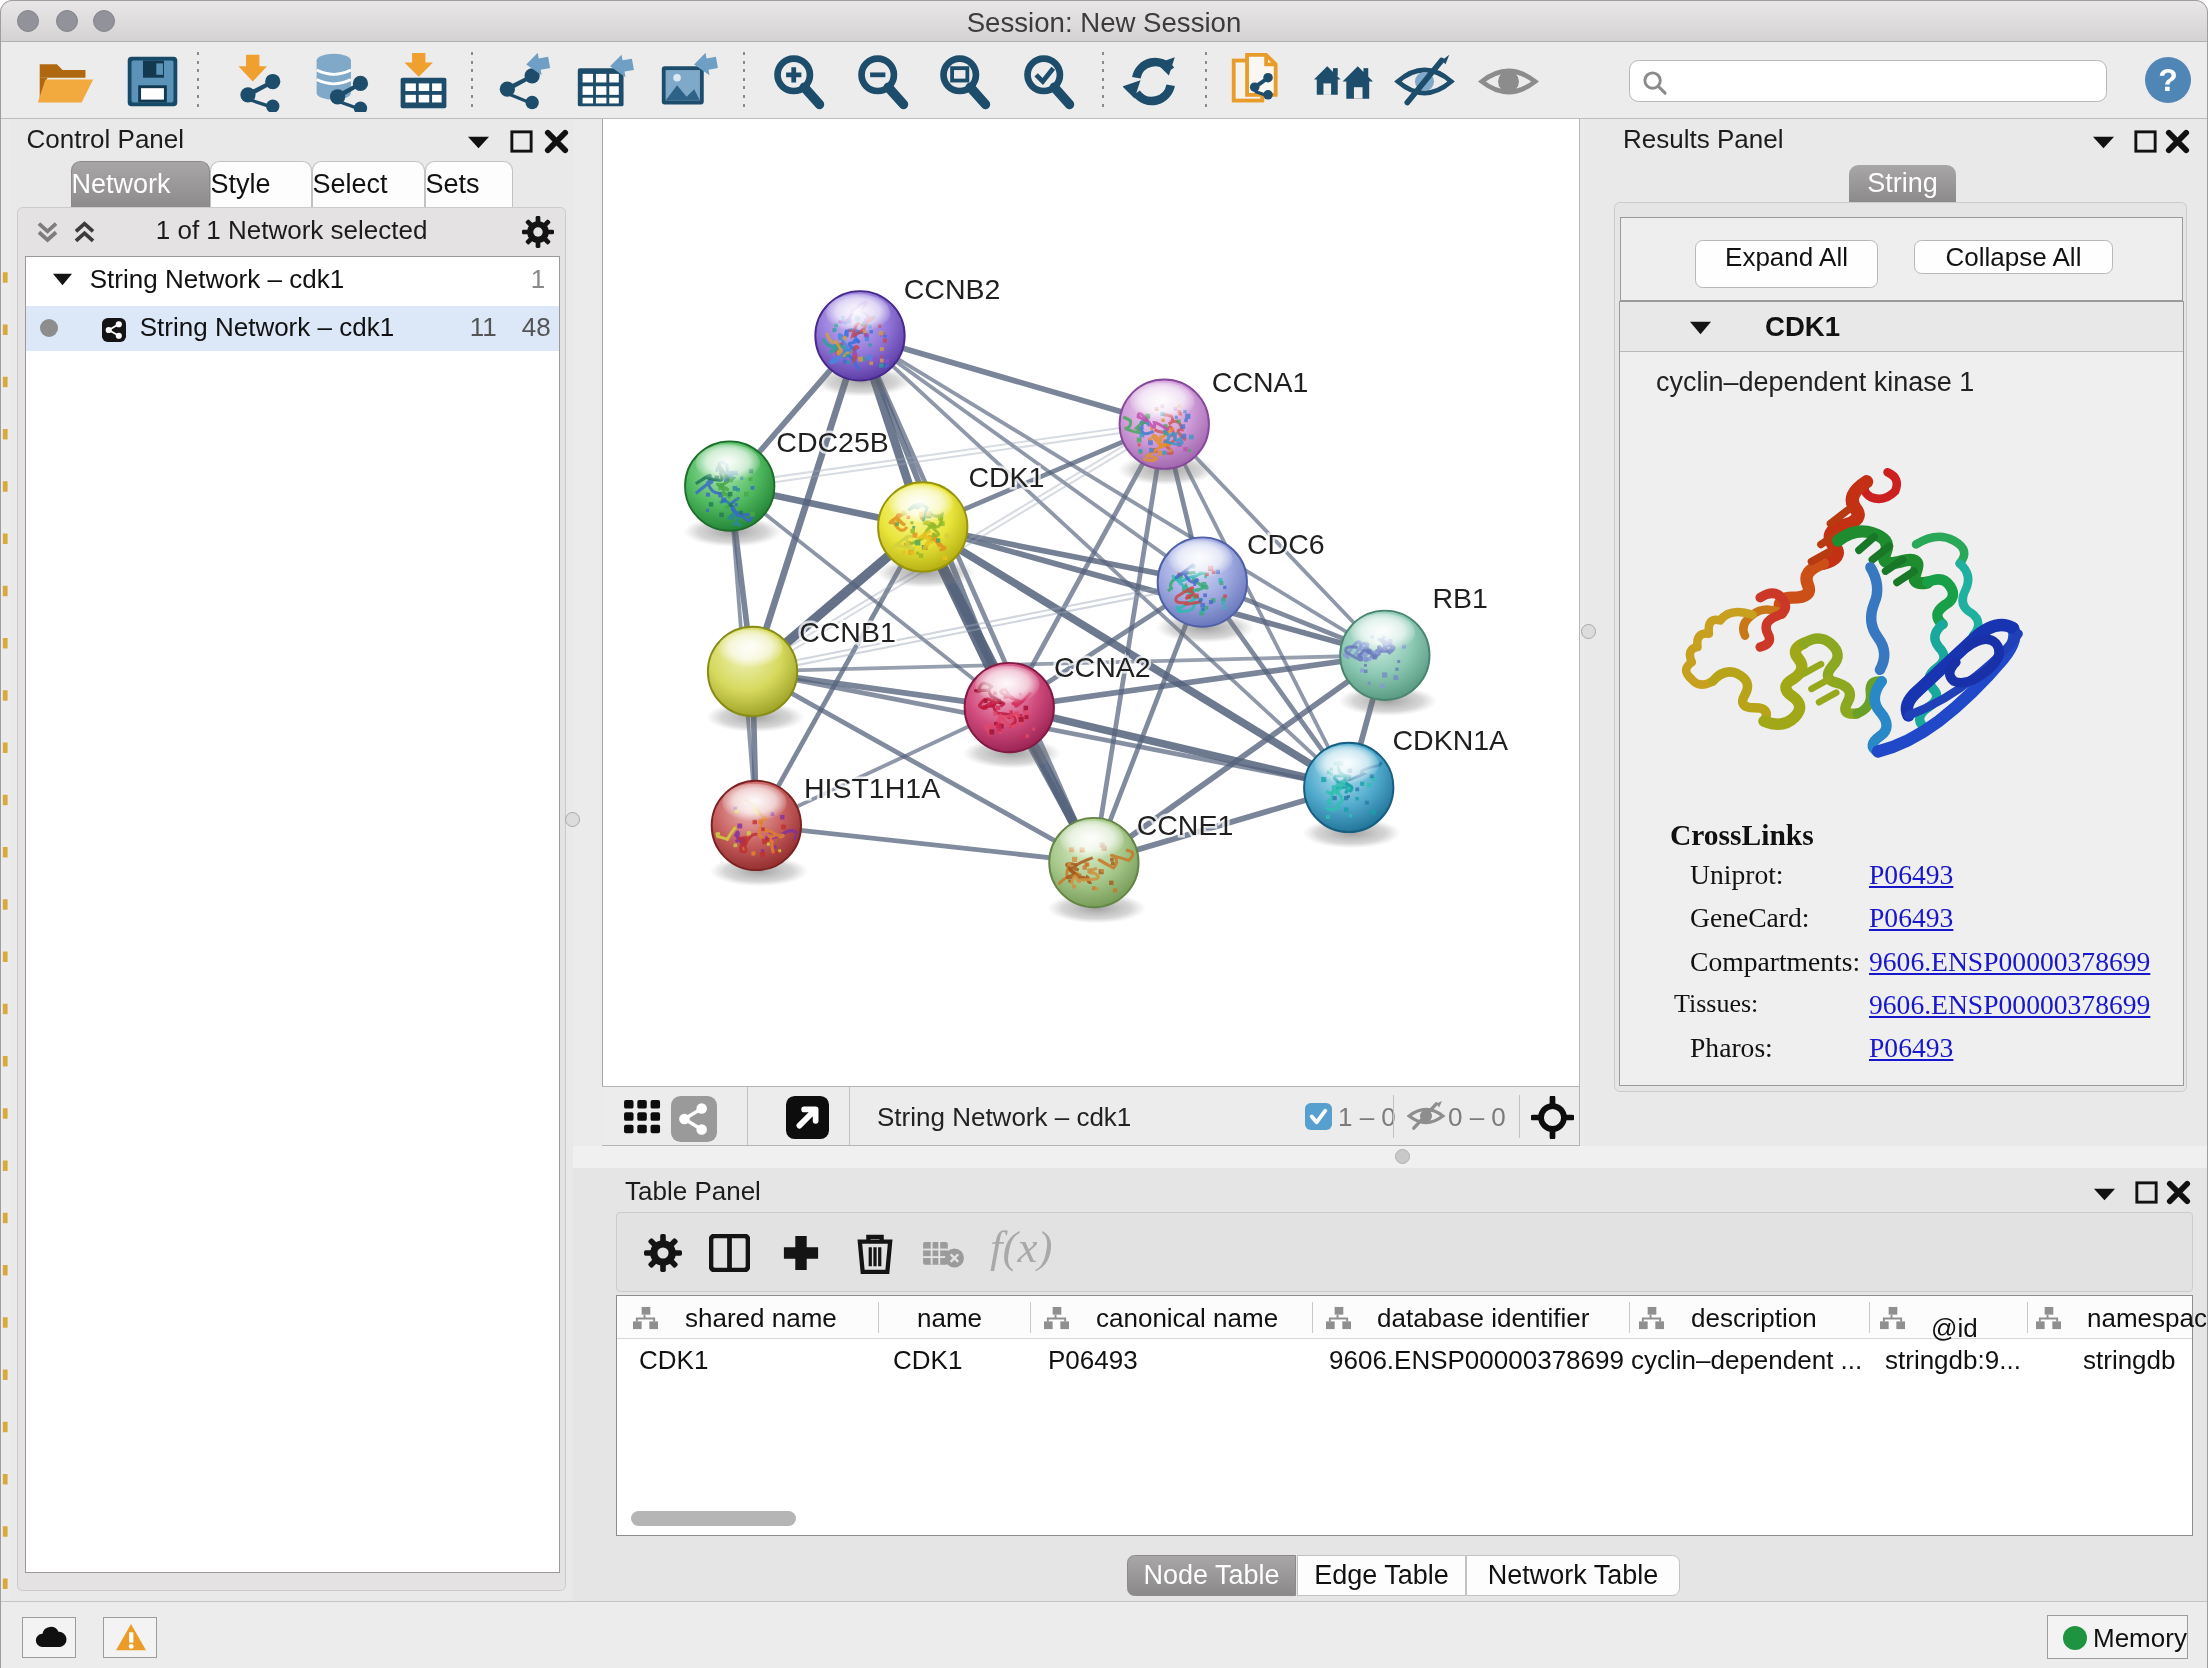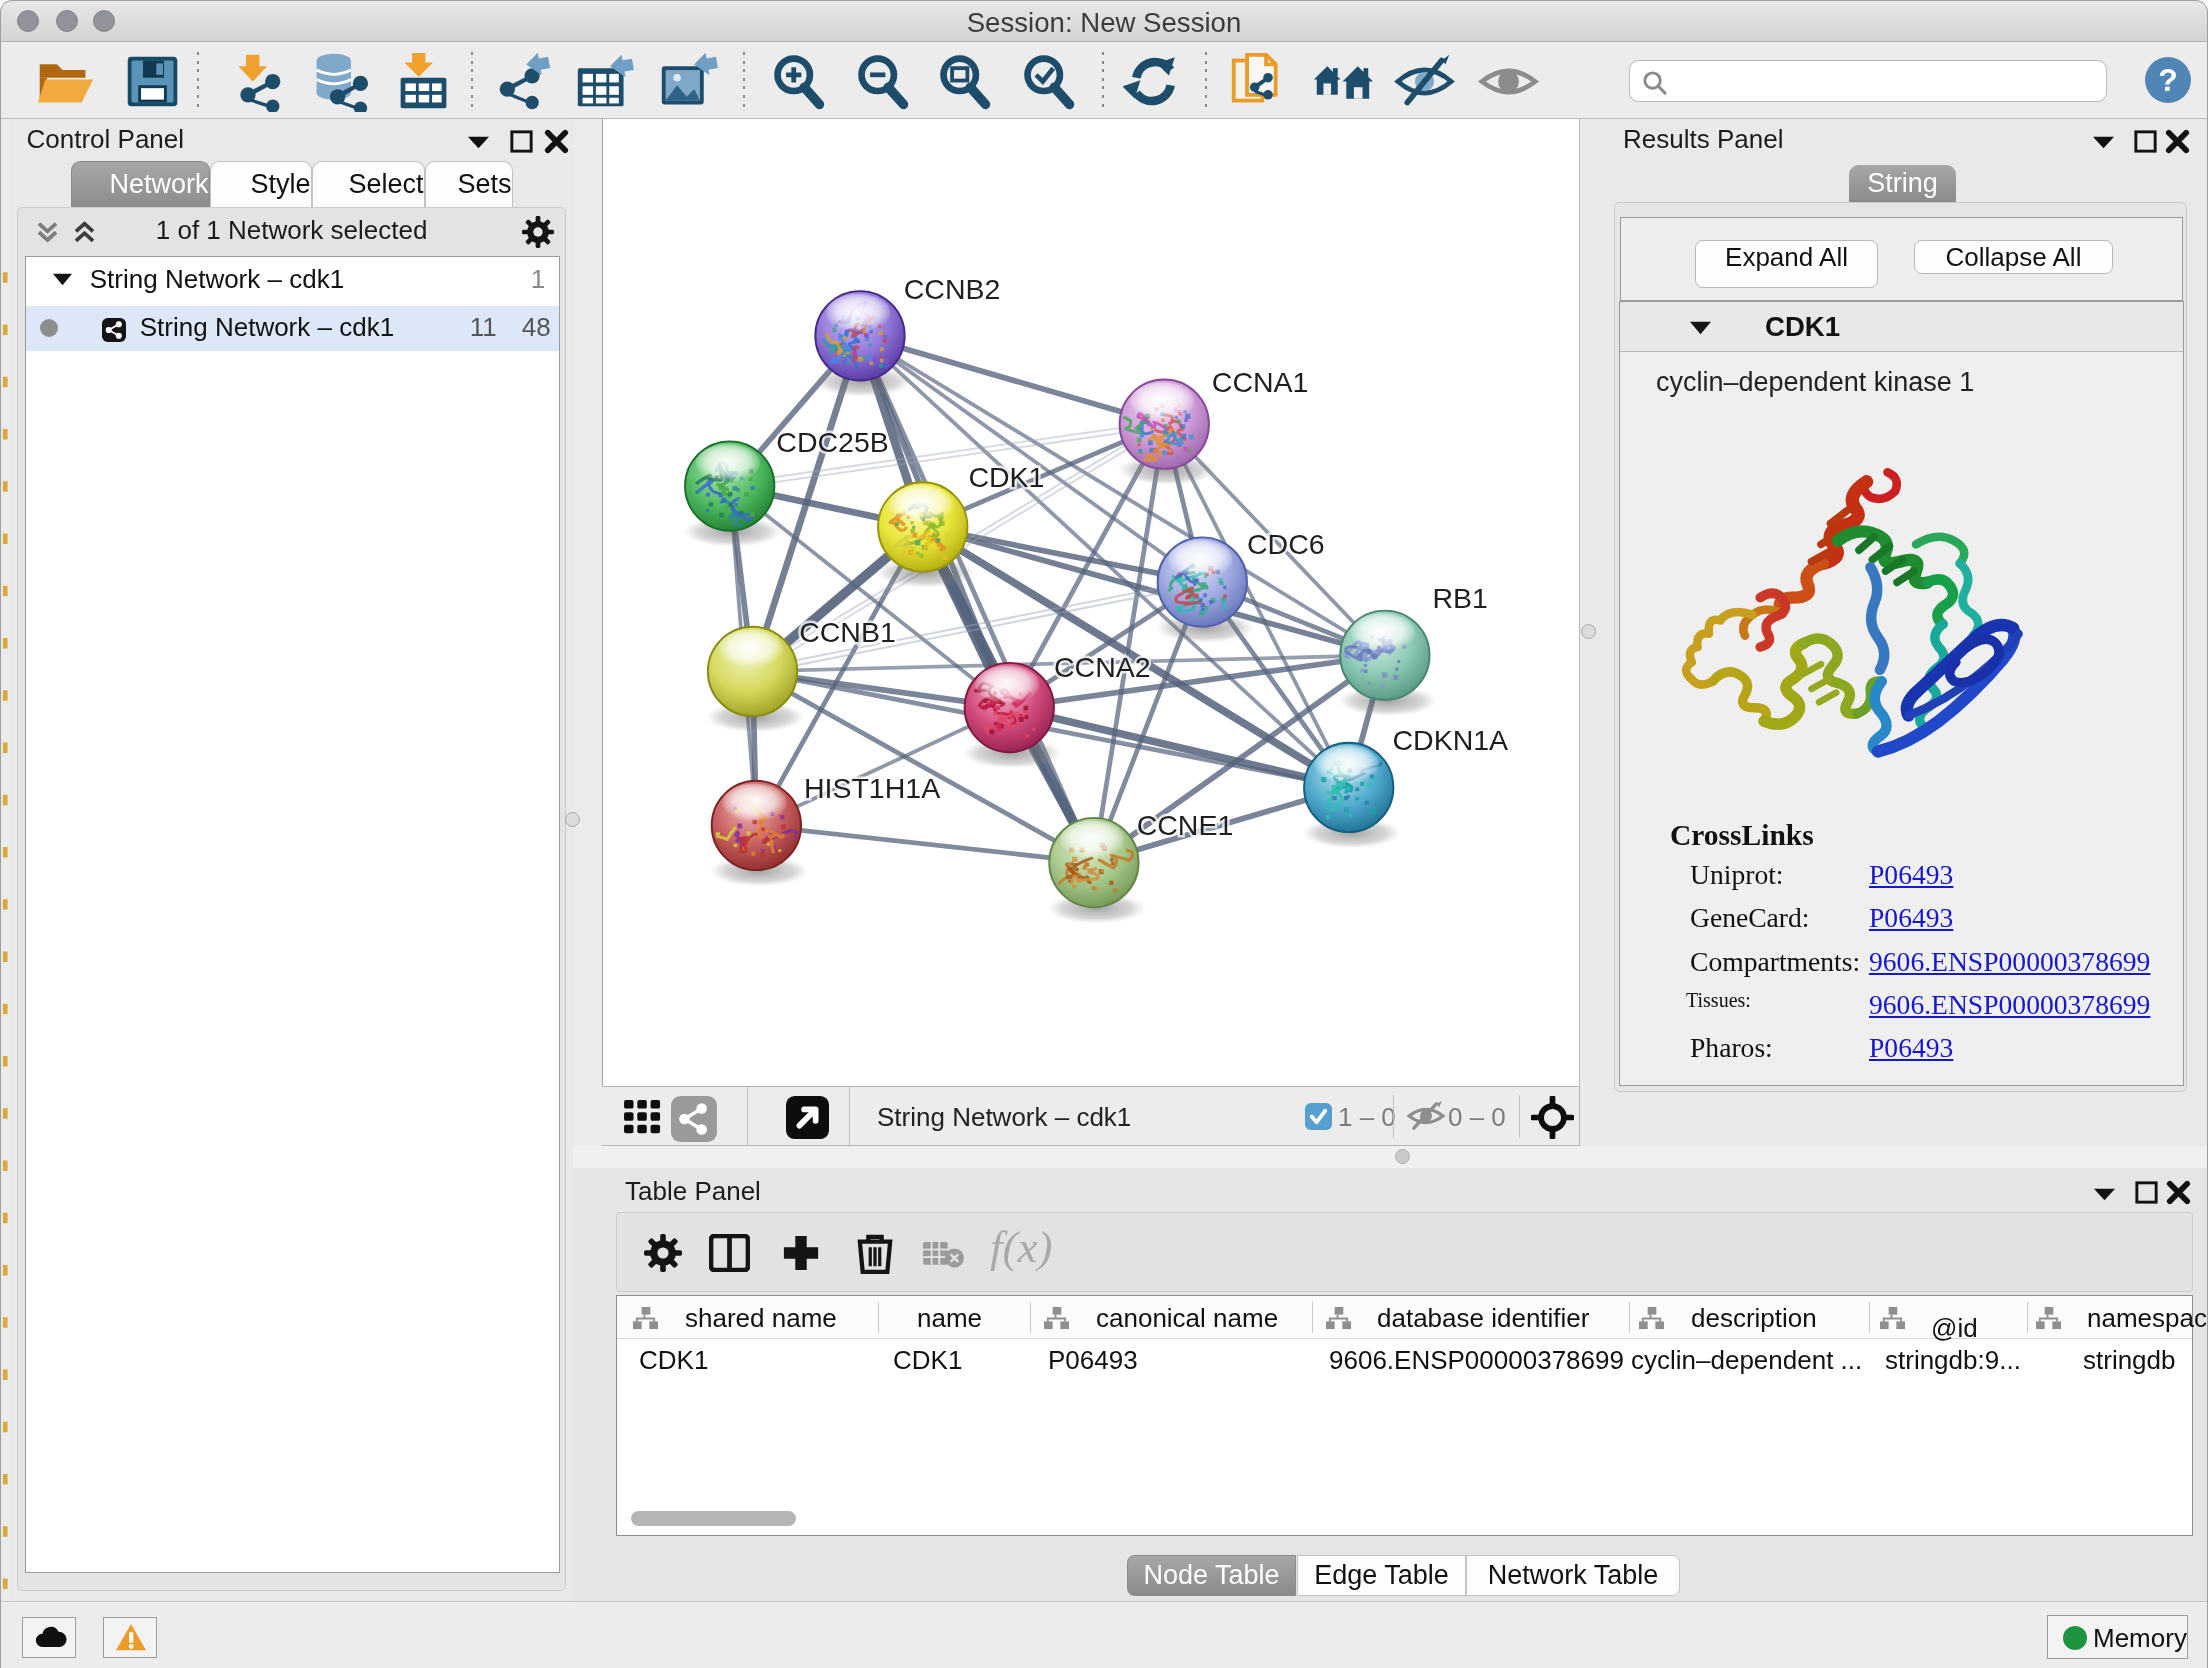--- a/index.html
+++ b/index.html
@@ -25,21 +25,21 @@
   background-image:repeating-linear-gradient(#8a8a8a 0 2.9px, transparent 2.9px 8.6px); }
 .ticon { position:absolute; top:8.6px; width:61px; height:61px; }
 
 
 .ptitle { font-size:26px; color:#1c1c1c; }
 
 
 #cpanel { left:9.5px; top:119px; width:563px; height:1482px; background:#eae9e9; }
 #cp-tabs { position:absolute; left:61px; top:42px; height:47px; }
 .tab { position:absolute; top:0; height:49px; border:1px solid #c3c1c1; border-bottom:none;
-  border-radius:9.5px 9.5px 0 0; background:#fdfdfd; text-align:right; font-size:27px; color:#111;
+  border-radius:9.5px 9.5px 0 0; background:#fdfdfd; text-align:left; font-size:27px; color:#111;
   line-height:45px; }
 .tabsel { background:linear-gradient(#a8a6a6,#8b8989); color:#fff; border-color:#8b8989; }
 #cp-inner { position:absolute; left:7.6px; top:88px; width:549px; height:1384px;
   background:#e4e2e2; border:1px solid #cccaca; border-radius:5.7px; }
 #cp-list { position:absolute; left:6.7px; top:48px; width:535px; height:1317px;
   background:#ffffff; border:1px solid #9b9999; }
 
 
 #netview { left:602px; top:119px; width:978px; height:1228px; background:#ffffff;
   border-left:1px solid #a5a3a3; border-right:1px solid #b8b6b6; }
@@ -1036,21 +1036,21 @@
         <path d="M314 204 Q334 190 344 200 Q354 212 336 228 Q314 246 300 240 Q290 232 302 220" stroke="#1830a8" stroke-width="10"></path>
       </g>
     </svg>
     <div style="position:absolute;left:50px;top:517px;font-family:'Liberation Serif',serif;font-size:29.5px;font-weight:bold;color:#111;">CrossLinks</div>
     <div style="position:absolute;left:70px;top:557px;font-family:'Liberation Serif',serif;font-size:27.6px;color:#111;">Uniprot:</div>
     <a class="lnk" style="position:absolute;left:249px;top:557px;font-family:'Liberation Serif',serif;font-size:27.6px;">P06493</a>
     <div style="position:absolute;left:70px;top:600px;font-family:'Liberation Serif',serif;font-size:27.6px;color:#111;">GeneCard:</div>
     <a class="lnk" style="position:absolute;left:249px;top:600px;font-family:'Liberation Serif',serif;font-size:27.6px;">P06493</a>
     <div style="position:absolute;left:70px;top:644px;font-family:'Liberation Serif',serif;font-size:27.6px;color:#111;">Compartments:</div>
     <a class="lnk" style="position:absolute;left:249px;top:644px;font-family:'Liberation Serif',serif;font-size:27.6px;">9606.ENSP00000378699</a>
-    <div style="position:absolute;left:66px;top:687px;font-family:'Liberation Serif',serif;font-size:20px;color:#111;">Tissues:</div>
+    <div style="position:absolute;left:54px;top:687px;font-family:'Liberation Serif',serif;font-size:26px;color:#111;">Tissues:</div>
     <a class="lnk" style="position:absolute;left:249px;top:687px;font-family:'Liberation Serif',serif;font-size:27.6px;">9606.ENSP00000378699</a>
     <div style="position:absolute;left:70px;top:730px;font-family:'Liberation Serif',serif;font-size:27.6px;color:#111;">Pharos:</div>
     <a class="lnk" style="position:absolute;left:249px;top:730px;font-family:'Liberation Serif',serif;font-size:27.6px;">P06493</a>
   </div>
 </div>
 <div class="abs" id="tpanel">
   <div class="ptitle" style="position:absolute;left:52px;top:7.6px;">Table Panel</div>
   <svg style="position:absolute;left:1518px;top:14.3px;width:27px;height:23px;" viewBox="0 0 28 24">
       <path d="M3 7 L25 7 L14 19 Z" fill="#111"></path>
     </svg>

